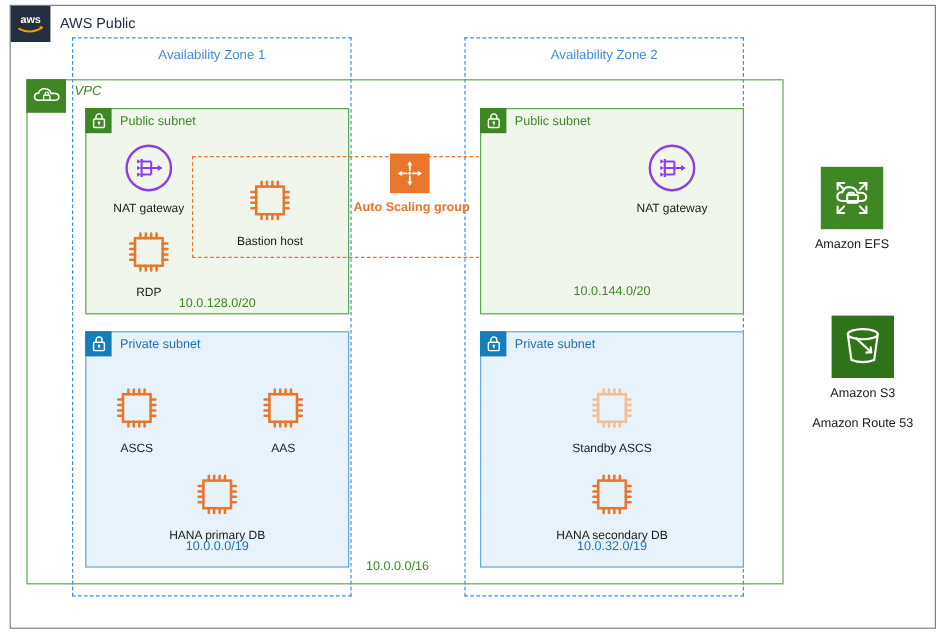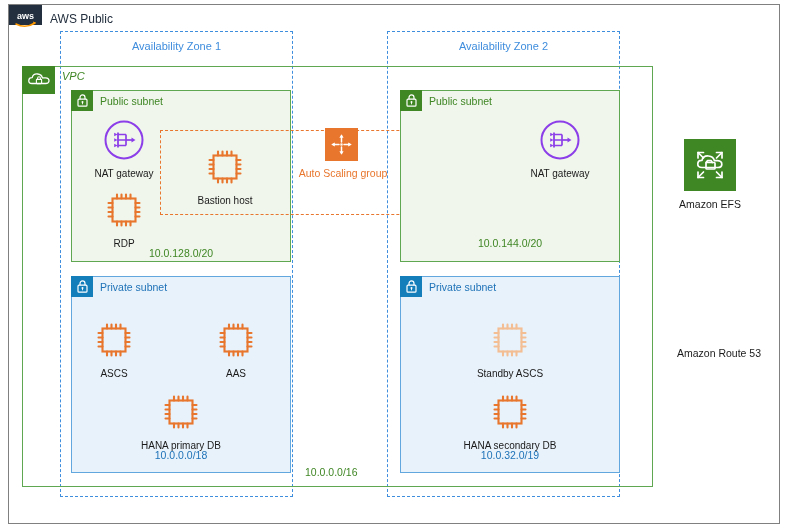--- a/index.html
+++ b/index.html
@@ -5,21 +5,21 @@
   html,body{margin:0;padding:0;background:#ffffff;}
   body{font-family:"Liberation Sans","DejaVu Sans",sans-serif;}
 
   #canvas{position:relative;width:790px;height:532px;background:#ffffff;overflow:hidden;}
 
   
   .outer-frame{position:absolute;left:8px;top:4px;width:772px;height:520px;
                border:1px solid #808080;box-sizing:border-box;background:#fff;}
 
   
-  .aws-badge{position:absolute;left:9px;top:5px;width:33px;height:20px;background:#232F3E;
+  .aws-badge{position:absolute;left:9px;top:5px;width:33px;height:30px;background:#232F3E;
              box-sizing:border-box;}
   .aws-badge svg{display:block;margin:4px auto 0;}
   .cloud-title{position:absolute;left:50px;top:12px;font-size:12px;color:#232F3E;white-space:nowrap;}
 
   
   .az{position:absolute;border:1px dashed #3F8DDD;box-sizing:border-box;background:transparent;}
   .az-label{position:absolute;top:8px;left:0;width:100%;text-align:center;
             font-size:11px;color:#3F8DDD;white-space:nowrap;}
   #az1{left:60px;top:31px;width:233px;height:466px;}
   #az2{left:387px;top:31px;width:233px;height:466px;}
@@ -50,21 +50,21 @@
   #pub2{left:400px;top:90px;width:220px;height:172px;}
   #priv1{left:71px;top:276px;width:220px;height:197px;}
   #priv2{left:400px;top:276px;width:220px;height:197px;}
 
   
   .asg-box{position:absolute;left:160px;top:130px;width:360px;height:85px;
            border:1px dashed #E8762D;box-sizing:border-box;background:transparent;}
   .asg-icon{position:absolute;left:325px;top:128px;width:33px;height:33px;background:#E8762D;}
   .asg-icon svg{display:block;}
   .asg-label{position:absolute;left:283px;top:167px;width:120px;text-align:center;
-             font-size:10.5px;color:#E8762D;white-space:nowrap;}
+             font-size:10.5px;color:#E8762D;white-space:nowrap;font-weight:bold;}
 
   
   .node{position:absolute;text-align:center;}
   .node .cap{font-size:10px;color:#1A1A1A;white-space:nowrap;margin-top:2px;}
 
   
   .service{position:absolute;text-align:center;}
   .service .tile{width:52px;height:52px;margin:0 auto;}
   .service .cap{margin-top:7px;font-size:10.5px;color:#1A1A1A;white-space:nowrap;}
   .tile.efs{background:#3F8624;}
@@ -211,21 +211,21 @@
   <div class="subnet private" id="priv1">
     <div class="subnet-badge">
       <svg width="15" height="15" viewBox="0 0 15 15">
         <rect x="3" y="6.2" width="9" height="7" rx="1" fill="none" stroke="#fff" stroke-width="1.2"></rect>
         <path d="M5 6.2 V4.4 a2.5 2.5 0 0 1 5 0 V6.2" fill="none" stroke="#fff" stroke-width="1.2"></path>
         <circle cx="7.5" cy="9" r="1" fill="#fff"></circle>
         <rect x="7.1" y="9" width="0.9" height="2.3" fill="#fff"></rect>
       </svg>
     </div>
     <div class="subnet-title">Private subnet</div>
-    <div class="cidr" style="top:172px;">10.0.0.0/18</div>
+    <div class="cidr" style="top:172px;">10.0.0.0/19</div>
   </div>
 
   <div class="node" style="left:86px;top:318px;width:56px;">
     <svg width="44" height="44" viewBox="0 0 44 44">
       <g stroke="#E8762D" stroke-width="2.1" fill="none" stroke-linecap="round">
         <rect x="10.5" y="10.5" width="23" height="23"></rect>
         <path d="M15 10.5 V6.5 M19.5 10.5 V6.5 M24 10.5 V6.5 M28.5 10.5 V6.5"></path>
         <path d="M15 33.5 V37.5 M19.5 33.5 V37.5 M24 33.5 V37.5 M28.5 33.5 V37.5"></path>
         <path d="M10.5 15 H6.5 M10.5 19.5 H6.5 M10.5 24 H6.5 M10.5 28.5 H6.5"></path>
         <path d="M33.5 15 H37.5 M33.5 19.5 H37.5 M33.5 24 H37.5 M33.5 28.5 H37.5"></path>
@@ -314,18 +314,31 @@
           <path d="M14 33 V38.5 H19.5"></path>
             <path d="M14 38.5 L19.5 33"></path>
           <path d="M38 33 V38.5 H32.5"></path>
             <path d="M38 38.5 L32.5 33"></path>
         </g>
       </svg>
     </div>
     <div class="cap">Amazon EFS</div>
   </div>
 
+  <div class="service" style="left:659px;top:263px;width:120px;">
+    <div class="tile s3">
+      <svg width="52" height="52" viewBox="0 0 52 52">
+        <g stroke="#ffffff" stroke-width="1.8" fill="none" stroke-linejoin="round" stroke-linecap="round">
+          <ellipse cx="26" cy="15.5" rx="12.5" ry="4.2"></ellipse>
+          <path d="M13.5 15.5 L16.5 37 Q26 40.5 35.5 37 L38.5 15.5"></path>
+          <path d="M20.5 19 L33 30.5"></path>
+          <path d="M33 30.5 L29 30.8 M33 30.5 L32.6 26.5"></path>
+        </g>
+      </svg>
+    </div>
+    <div class="cap">Amazon S3</div>
+  </div>
 
   <div class="service" style="left:659px;top:340px;width:120px;">
     <div class="cap">Amazon Route 53</div>
   </div>
 
 </div>
 
 </body></html>

